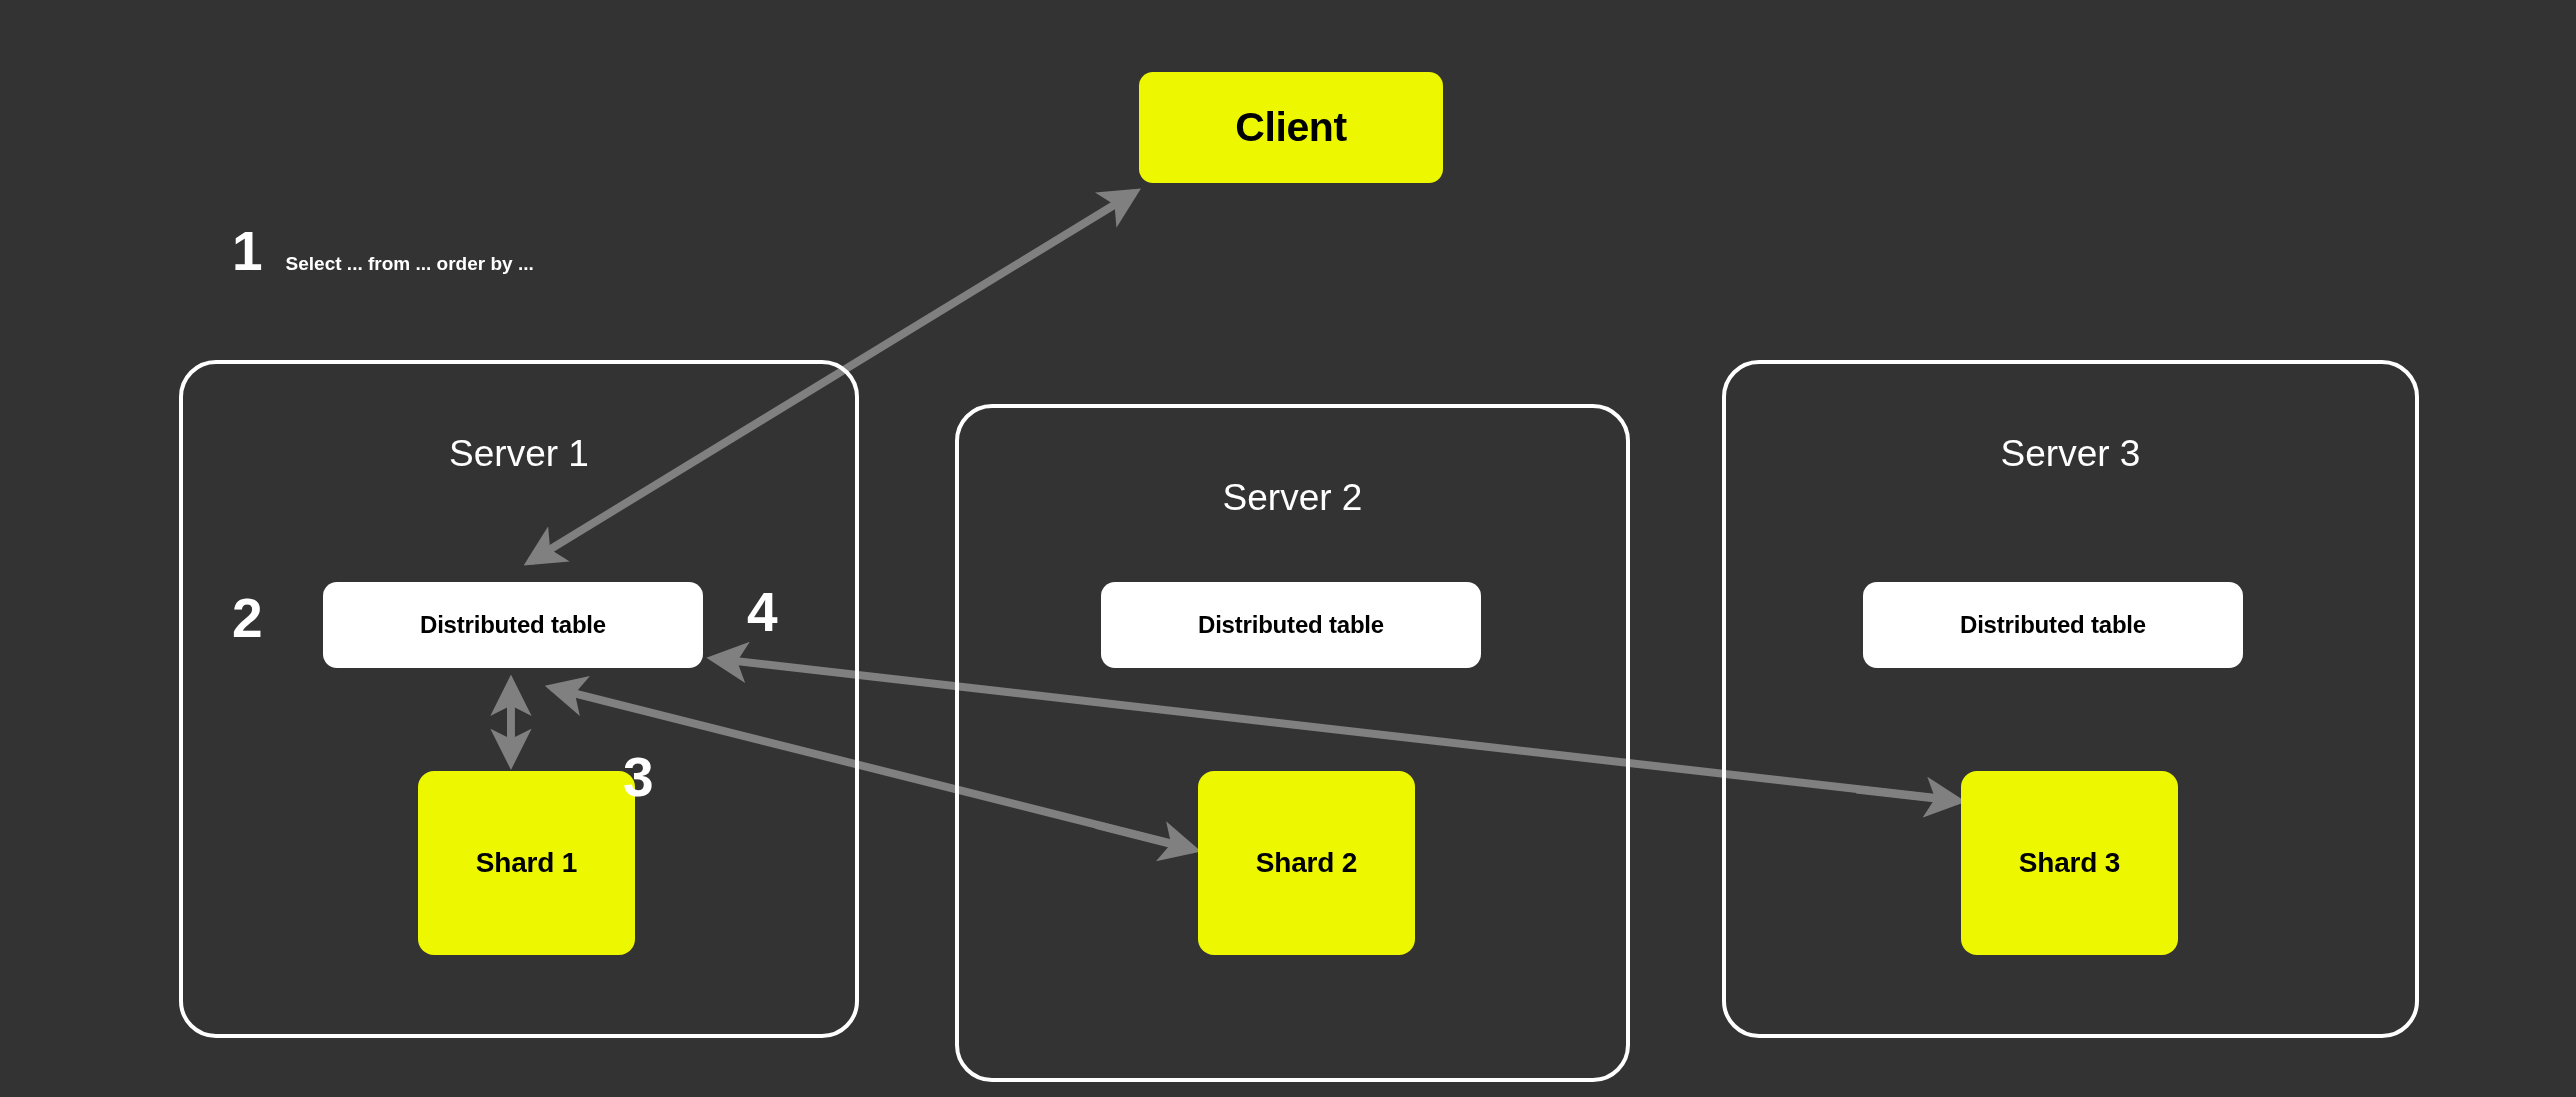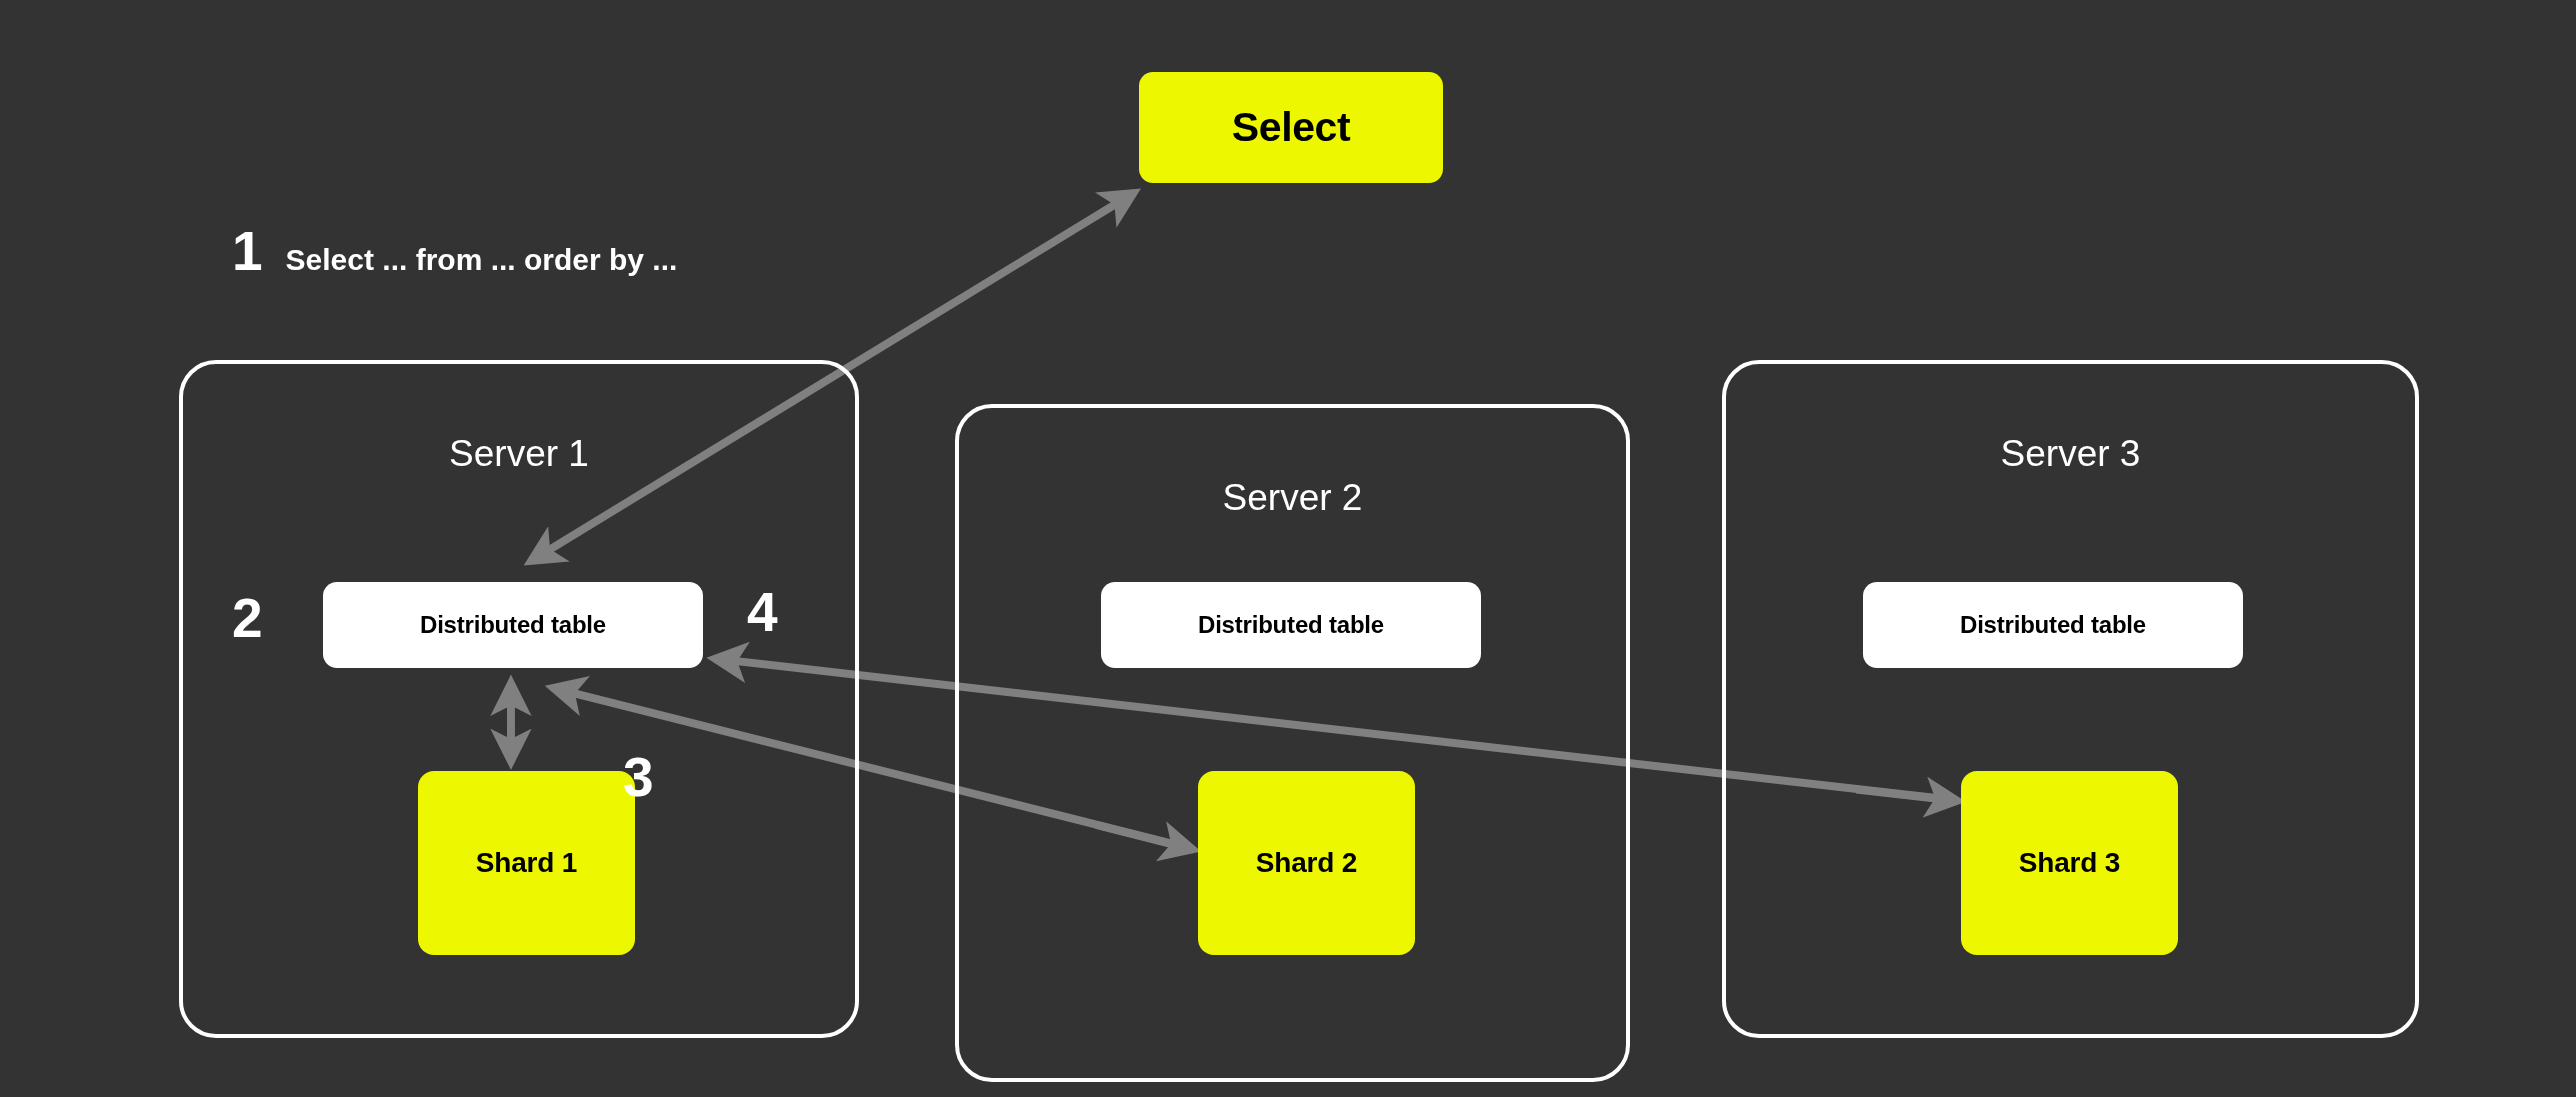--- a/index.html
+++ b/index.html
@@ -61,21 +61,21 @@
     z-index: 3;
   }
   .step1-num {
     color: #FFFFFF;
     font-size: 55px;
     font-weight: 700;
     line-height: 1;
   }
   .step1-text {
     color: #FFFFFF;
-    font-size: 30px;
+    font-size: 19px;
     font-weight: 700;
     margin-left: 23px;
     white-space: nowrap;
   }
 
   
   .server-panel {
     position: absolute;
     border: 4.4px solid #FFFFFF;
     border-radius: 37px;
@@ -161,21 +161,21 @@
     <line x1="578" y1="772" x2="578" y2="862" stroke="#808080" stroke-width="9" marker-start="url(#arrowtail)" marker-end="url(#arrowhead)"></line>
 
     <line x1="625" y1="778" x2="1348" y2="960" stroke="#808080" stroke-width="9" marker-start="url(#arrowtail)"></line>
     <line x1="1240" y1="933" x2="1350" y2="961" stroke="#808080" stroke-width="9" marker-end="url(#arrowhead)"></line>
 
     <line x1="2210" y1="905" x2="808" y2="745" stroke="#808080" stroke-width="9" marker-end="url(#arrowhead)"></line>
     <line x1="2100" y1="893" x2="2215" y2="906" stroke="#808080" stroke-width="9" marker-end="url(#arrowhead)"></line>
   </svg>
 
   <div class="client-box">
-    <span class="client-label">Select</span>
+    <span class="client-label">Client</span>
   </div>
 
   <div class="step1-wrap">
     <span class="step1-num">1</span>
     <span class="step1-text">Select ... from ... order by ...</span>
   </div>
 
   <div class="server-panel" style="left:179px; top:360px; width:672px; height:670px;">
     <div class="server-title">Server 1</div>
   </div>

